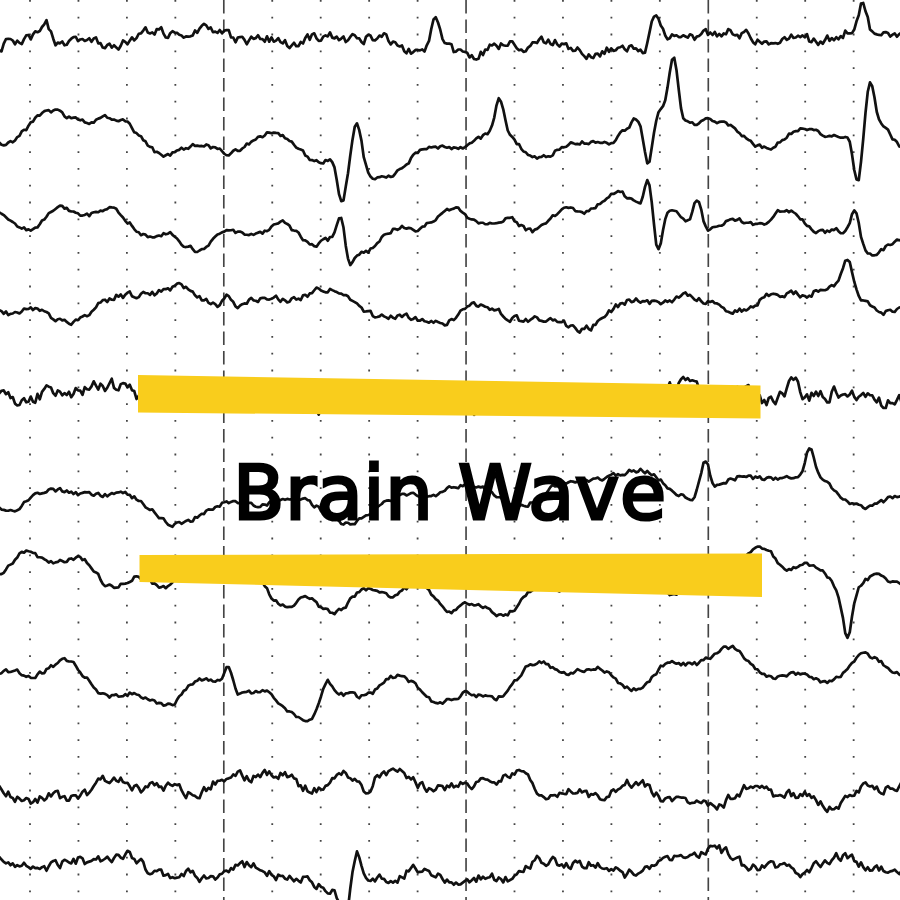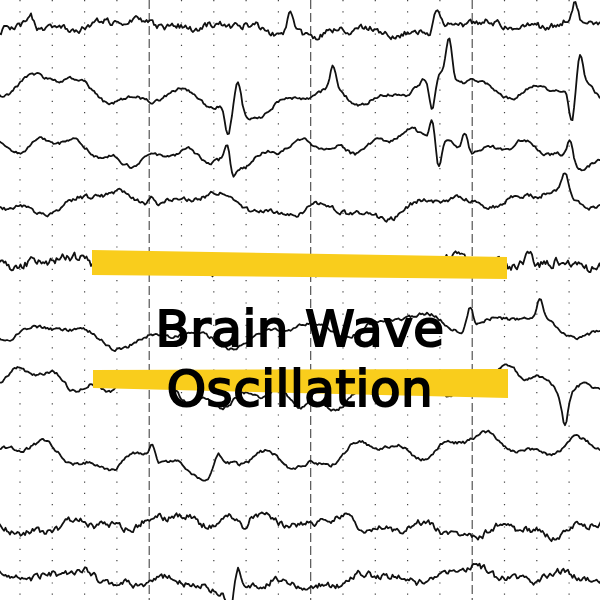--- a/index.html
+++ b/index.html
@@ -55,15 +55,14 @@
         <polyline points="-2.0,524.1 -0.5,523.9 1.0,526.3 2.5,528.8 4.0,530.8 5.5,527.8 7.0,531.4 8.5,532.0 10.0,534.5 11.5,531.2 13.0,532.4 14.5,534.0 16.0,533.5 17.5,532.0 19.0,532.6 20.5,535.7 22.0,534.8 23.5,532.7 25.0,535.1 26.5,531.0 28.0,531.9 29.5,533.6 31.0,532.3 32.5,528.9 34.0,530.9 35.5,528.8 37.0,527.5 38.5,527.3 40.0,532.1 41.5,531.2 43.0,530.8 44.5,533.8 46.0,533.8 47.5,530.7 49.0,530.2 50.5,530.2 52.0,532.4 53.5,530.4 55.0,527.8 56.5,526.5 58.0,530.0 59.5,528.4 61.0,526.5 62.5,524.0 64.0,521.8 65.5,519.1 67.0,519.6 68.5,517.2 70.0,520.6 71.5,521.3 73.0,522.0 74.5,520.4 76.0,518.4 77.5,520.5 79.0,521.2 80.5,518.5 82.0,521.4 83.5,522.0 85.0,521.9 86.5,524.2 88.0,526.9 89.5,524.0 91.0,523.3 92.5,525.2 94.0,528.3 95.5,526.7 97.0,524.3 98.5,524.8 100.0,522.1 101.5,521.4 103.0,523.5 104.5,522.2 106.0,524.7 107.5,524.4 109.0,527.1 110.5,523.8 112.0,521.8 113.5,523.2 115.0,523.9 116.5,522.8 118.0,523.4 119.5,522.9 121.0,526.8 122.5,529.6 124.0,532.1 125.5,528.1 127.0,529.0 128.5,530.2 130.0,530.6 131.5,531.9 133.0,532.1 134.5,528.2 136.0,524.8 137.5,527.3 139.0,525.2 140.5,526.2 142.0,521.1 143.5,523.0 145.0,520.6 146.5,520.5 148.0,519.9 149.5,520.9 151.0,519.3 152.5,518.9 154.0,518.3 155.5,516.3 157.0,517.2 158.5,514.4 160.0,513.6 161.5,517.1 163.0,520.2 164.5,517.5 166.0,520.4 167.5,521.5 169.0,517.3 170.5,518.0 172.0,516.4 173.5,518.0 175.0,515.2 176.5,513.3 178.0,516.6 179.5,514.2 181.0,516.8 182.5,518.3 184.0,517.9 185.5,519.2 187.0,515.3 188.5,516.8 190.0,514.8 191.5,518.1 193.0,517.6 194.5,516.5 196.0,518.9 197.5,519.3 199.0,524.1 200.5,523.6 202.0,527.2 203.5,523.8 205.0,527.5 206.5,528.4 208.0,529.0 209.5,525.5 211.0,528.0 212.5,525.1 214.0,526.2 215.5,526.4 217.0,523.9 218.5,523.4 220.0,521.7 221.5,518.8 223.0,518.9 224.5,516.6 226.0,515.5 227.5,516.5 229.0,514.0 230.5,515.3 232.0,518.3 233.5,518.8 235.0,520.4 236.5,519.2 238.0,520.9 239.5,521.1 241.0,523.4 242.5,527.7 244.0,528.9 245.5,528.8 247.0,527.7 248.5,524.1 250.0,518.3 251.5,516.8 253.0,518.2 254.5,515.7 256.0,514.3 257.5,516.7 259.0,514.1 260.5,513.2 262.0,512.4 263.5,513.5 265.0,514.4 266.5,512.7 268.0,514.0 269.5,515.3 271.0,518.7 272.5,517.9 274.0,519.6 275.5,518.2 277.0,521.6 278.5,525.2 280.0,522.3 281.5,521.4 283.0,525.4 284.5,527.8 286.0,525.5 287.5,526.1 289.0,527.5 290.5,526.4 292.0,523.6 293.5,523.7 295.0,524.1 296.5,526.7 298.0,523.8 299.5,524.8 301.0,522.3 302.5,524.9 304.0,523.9 305.5,524.5 307.0,521.5 308.5,522.6 310.0,521.8 311.5,522.3 313.0,524.6 314.5,526.1 316.0,524.3 317.5,521.3 319.0,521.0 320.5,518.9 322.0,518.8 323.5,519.6 325.0,519.8 326.5,520.8 328.0,521.6 329.5,521.6 331.0,523.1 332.5,520.8 334.0,521.0 335.5,517.1 337.0,516.4 338.5,517.9 340.0,518.6 341.5,515.6 343.0,516.4 344.5,513.7 346.0,513.3 347.5,514.1 349.0,514.2 350.5,515.5 352.0,516.3 353.5,520.0 355.0,522.1 356.5,526.0 358.0,529.1 359.5,530.2 361.0,530.3 362.5,531.4 364.0,532.8 365.5,532.5 367.0,530.3 368.5,530.2 370.0,530.0 371.5,531.2 373.0,528.6 374.5,528.9 376.0,529.2 377.5,529.4 379.0,526.1 380.5,527.6 382.0,529.0 383.5,528.9 385.0,528.6 386.5,526.2 388.0,528.3 389.5,527.4 391.0,527.3 392.5,531.3 394.0,529.4 395.5,529.8 397.0,528.7 398.5,530.3 400.0,532.8 401.5,533.3 403.0,533.5 404.5,531.4 406.0,531.1 407.5,527.4 409.0,526.3 410.5,527.9 412.0,526.3 413.5,525.6 415.0,523.9 416.5,523.3 418.0,520.0 419.5,523.3 421.0,525.1 422.5,523.3 424.0,521.4 425.5,523.3 427.0,521.8 428.5,520.2 430.0,524.3 431.5,522.9 433.0,523.4 434.5,528.3 436.0,530.9 437.5,528.4 439.0,530.6 440.5,534.1 442.0,534.2 443.5,532.3 445.0,531.6 446.5,531.4 448.0,534.1 449.5,532.5 451.0,531.2 452.5,531.3 454.0,531.7 455.5,531.7 457.0,532.0 458.5,534.9 460.0,535.7 461.5,535.2 463.0,535.1 464.5,533.7 466.0,534.7 467.5,535.4 469.0,533.7 470.5,534.2 472.0,537.0 473.5,535.4 475.0,536.6 476.5,537.7 478.0,539.6 479.5,536.3 481.0,536.9 482.5,538.4 484.0,533.4 485.5,530.0 487.0,532.6 488.5,532.6 490.0,532.2 491.5,529.7 493.0,530.9 494.5,527.1 496.0,523.5 497.5,525.9 499.0,525.5 500.5,524.4 502.0,525.2 503.5,524.0 505.0,524.0 506.5,525.1 508.0,523.9 509.5,525.4 511.0,524.5 512.5,526.5 514.0,526.4 515.5,530.9 517.0,530.4 518.5,530.5 520.0,530.0 521.5,530.7 523.0,531.7 524.5,528.2 526.0,526.6 527.5,530.7 529.0,528.8 530.5,532.0 532.0,531.8 533.5,529.4 535.0,530.6 536.5,527.7 538.0,530.6 539.5,529.4 541.0,531.9 542.5,530.9 544.0,533.4 545.5,536.6 547.0,534.3 548.5,537.2 550.0,539.5 551.5,541.2 553.0,537.9 554.5,539.6 556.0,539.5 557.5,538.1 559.0,539.1 560.5,535.3 562.0,533.0 563.5,530.6 565.0,531.4 566.5,530.0 568.0,530.6 569.5,530.4 571.0,527.3 572.5,528.3 574.0,524.3 575.5,522.3 577.0,521.6 578.5,523.7 580.0,524.3 581.5,523.9 583.0,526.1 584.5,524.4 586.0,527.8 587.5,529.0 589.0,529.5 590.5,525.1 592.0,524.1 593.5,525.8 595.0,525.8 596.5,526.8 598.0,527.3 599.5,524.2 601.0,521.4" fill="none" stroke="#111111" stroke-width="1.8" stroke-linejoin="round"></polyline>
         <polyline points="-2.0,572.6 -0.5,571.2 1.0,573.0 2.5,574.6 4.0,575.6 5.5,574.9 7.0,576.8 8.5,575.6 10.0,577.9 11.5,576.8 13.0,577.6 14.5,577.2 16.0,575.2 17.5,577.2 19.0,578.1 20.5,579.2 22.0,577.7 23.5,578.7 25.0,578.6 26.5,579.3 28.0,578.1 29.5,577.5 31.0,580.5 32.5,577.5 34.0,574.9 35.5,574.0 37.0,573.5 38.5,576.7 40.0,578.7 41.5,574.4 43.0,573.2 44.5,573.9 46.0,575.0 47.5,575.6 49.0,572.6 50.5,575.8 52.0,571.7 53.5,571.2 55.0,572.2 56.5,576.0 58.0,574.9 59.5,574.4 61.0,573.9 62.5,572.8 64.0,573.0 65.5,570.9 67.0,574.2 68.5,573.5 70.0,572.5 71.5,571.1 73.0,573.1 74.5,574.7 76.0,572.0 77.5,569.8 79.0,569.9 80.5,571.8 82.0,572.5 83.5,569.7 85.0,567.2 86.5,567.9 88.0,572.0 89.5,572.6 91.0,575.5 92.5,574.0 94.0,572.6 95.5,574.6 97.0,579.7 98.5,582.2 100.0,582.8 101.5,582.3 103.0,580.5 104.5,580.7 106.0,579.8 107.5,579.8 109.0,583.8 110.5,583.4 112.0,582.6 113.5,585.4 115.0,584.8 116.5,585.5 118.0,585.1 119.5,584.8 121.0,582.7 122.5,584.0 124.0,580.7 125.5,579.2 127.0,581.6 128.5,580.6 130.0,583.8 131.5,585.3 133.0,587.9 134.5,585.5 136.0,583.7 137.5,585.6 139.0,585.3 140.5,584.1 142.0,584.2 143.5,586.4 145.0,585.0 146.5,582.9 148.0,582.5 149.5,580.7 151.0,580.4 152.5,581.4 154.0,578.7 155.5,579.7 157.0,576.6 158.5,577.0 160.0,575.4 161.5,574.2 163.0,578.0 164.5,574.7 166.0,576.8 167.5,578.1 169.0,575.6 170.5,578.4 172.0,579.3 173.5,580.2 175.0,580.7 176.5,581.6 178.0,583.9 179.5,580.8 181.0,583.2 182.5,584.2 184.0,586.7 185.5,583.1 187.0,584.0 188.5,583.9 190.0,585.8 191.5,586.4 193.0,583.9 194.5,585.8 196.0,587.5 197.5,585.9 199.0,587.2 200.5,588.3 202.0,584.6 203.5,584.5 205.0,584.3 206.5,586.8 208.0,588.2 209.5,591.3 211.0,592.6 212.5,589.4 214.0,591.3 215.5,591.8 217.0,594.1 218.5,595.6 220.0,595.8 221.5,593.3 223.0,593.5 224.5,598.7 226.0,601.6 227.5,608.1 229.0,609.9 230.5,609.9 232.0,605.8 233.5,592.5 235.0,581.4 236.5,574.0 238.0,567.6 239.5,571.6 241.0,577.2 242.5,582.3 244.0,585.3 245.5,587.0 247.0,587.3 248.5,585.8 250.0,587.6 251.5,585.0 253.0,583.1 254.5,585.8 256.0,585.9 257.5,588.0 259.0,588.6 260.5,587.4 262.0,588.4 263.5,587.2 265.0,588.4 266.5,584.1 268.0,584.9 269.5,585.7 271.0,580.5 272.5,580.9 274.0,578.7 275.5,576.6 277.0,579.0 278.5,581.6 280.0,581.2 281.5,581.1 283.0,579.3 284.5,580.0 286.0,580.6 287.5,583.5 289.0,584.2 290.5,584.9 292.0,582.4 293.5,583.3 295.0,586.0 296.5,588.4 298.0,586.4 299.5,588.2 301.0,588.2 302.5,589.8 304.0,588.4 305.5,589.7 307.0,589.6 308.5,588.4 310.0,587.3 311.5,586.3 313.0,588.2 314.5,586.8 316.0,585.3 317.5,587.8 319.0,583.7 320.5,586.2 322.0,584.5 323.5,585.9 325.0,585.2 326.5,584.8 328.0,582.5 329.5,586.5 331.0,587.4 332.5,585.0 334.0,586.0 335.5,588.3 337.0,584.7 338.5,587.6 340.0,586.7 341.5,585.9 343.0,583.8 344.5,582.9 346.0,580.7 347.5,581.1 349.0,581.2 350.5,577.4 352.0,578.4 353.5,579.0 355.0,574.5 356.5,573.5 358.0,570.6 359.5,572.1 361.0,575.2 362.5,575.8 364.0,577.2 365.5,576.2 367.0,573.4 368.5,571.3 370.0,572.4 371.5,576.6 373.0,577.1 374.5,576.2 376.0,578.3 377.5,575.5 379.0,578.2 380.5,579.2 382.0,575.3 383.5,573.8 385.0,574.9 386.5,574.0 388.0,577.7 389.5,578.8 391.0,578.8 392.5,574.8 394.0,577.1 395.5,576.8 397.0,578.4 398.5,575.4 400.0,578.0 401.5,579.0 403.0,579.2 404.5,578.8 406.0,580.6 407.5,579.4 409.0,580.4 410.5,578.2 412.0,579.1 413.5,580.5 415.0,581.4 416.5,585.0 418.0,582.7 419.5,579.8 421.0,581.2 422.5,583.1 424.0,583.7 425.5,582.4 427.0,581.6 428.5,580.4 430.0,577.9 431.5,577.6 433.0,579.2 434.5,576.9 436.0,577.2 437.5,576.5 439.0,574.0 440.5,573.4 442.0,571.9 443.5,571.2 445.0,570.7 446.5,573.3 448.0,573.5 449.5,570.5 451.0,570.8 452.5,570.6 454.0,570.1 455.5,571.6 457.0,571.9 458.5,571.3 460.0,570.1 461.5,569.7 463.0,568.5 464.5,570.8 466.0,571.8 467.5,568.1 469.0,569.0 470.5,569.6 472.0,565.7 473.5,563.9 475.0,564.2 476.5,563.8 478.0,565.6 479.5,563.6 481.0,568.6 482.5,566.2 484.0,564.9 485.5,569.4 487.0,572.0 488.5,573.2 490.0,572.4 491.5,571.7 493.0,571.1 494.5,576.9 496.0,576.8 497.5,578.3 499.0,580.2 500.5,579.2 502.0,576.4 503.5,577.7 505.0,580.1 506.5,580.0 508.0,577.0 509.5,578.4 511.0,576.6 512.5,575.0 514.0,574.2 515.5,574.5 517.0,578.3 518.5,578.0 520.0,576.2 521.5,576.0 523.0,575.4 524.5,577.1 526.0,576.5 527.5,578.2 529.0,579.2 530.5,582.0 532.0,582.6 533.5,584.7 535.0,582.8 536.5,581.8 538.0,580.0 539.5,581.5 541.0,578.7 542.5,575.5 544.0,574.2 545.5,576.2 547.0,578.0 548.5,575.7 550.0,573.6 551.5,575.2 553.0,576.1 554.5,573.5 556.0,571.8 557.5,568.8 559.0,572.3 560.5,573.8 562.0,570.1 563.5,568.8 565.0,572.1 566.5,570.8 568.0,569.8 569.5,574.1 571.0,574.6 572.5,577.8 574.0,574.9 575.5,578.1 577.0,580.2 578.5,578.2 580.0,580.5 581.5,580.3 583.0,578.1 584.5,577.0 586.0,580.3 587.5,577.8 589.0,580.7 590.5,581.5 592.0,581.8 593.5,580.9 595.0,580.6 596.5,579.7 598.0,581.4 599.5,582.7 601.0,580.6" fill="none" stroke="#111111" stroke-width="1.8" stroke-linejoin="round"></polyline>
       </g>
     <g id="bands">
         <polygon points="92,250 507,257 507,279 92,275" fill="#f9cd1c"></polygon>
         <polygon points="93,370 508,369 508,398 93,388" fill="#f9cd1c"></polygon>
       </g>
   </svg>
   <div id="title">
     <span>Brain Wave</span>
-    <span>Oscillation</span>
   </div>
 </div>
 
 </body></html>

